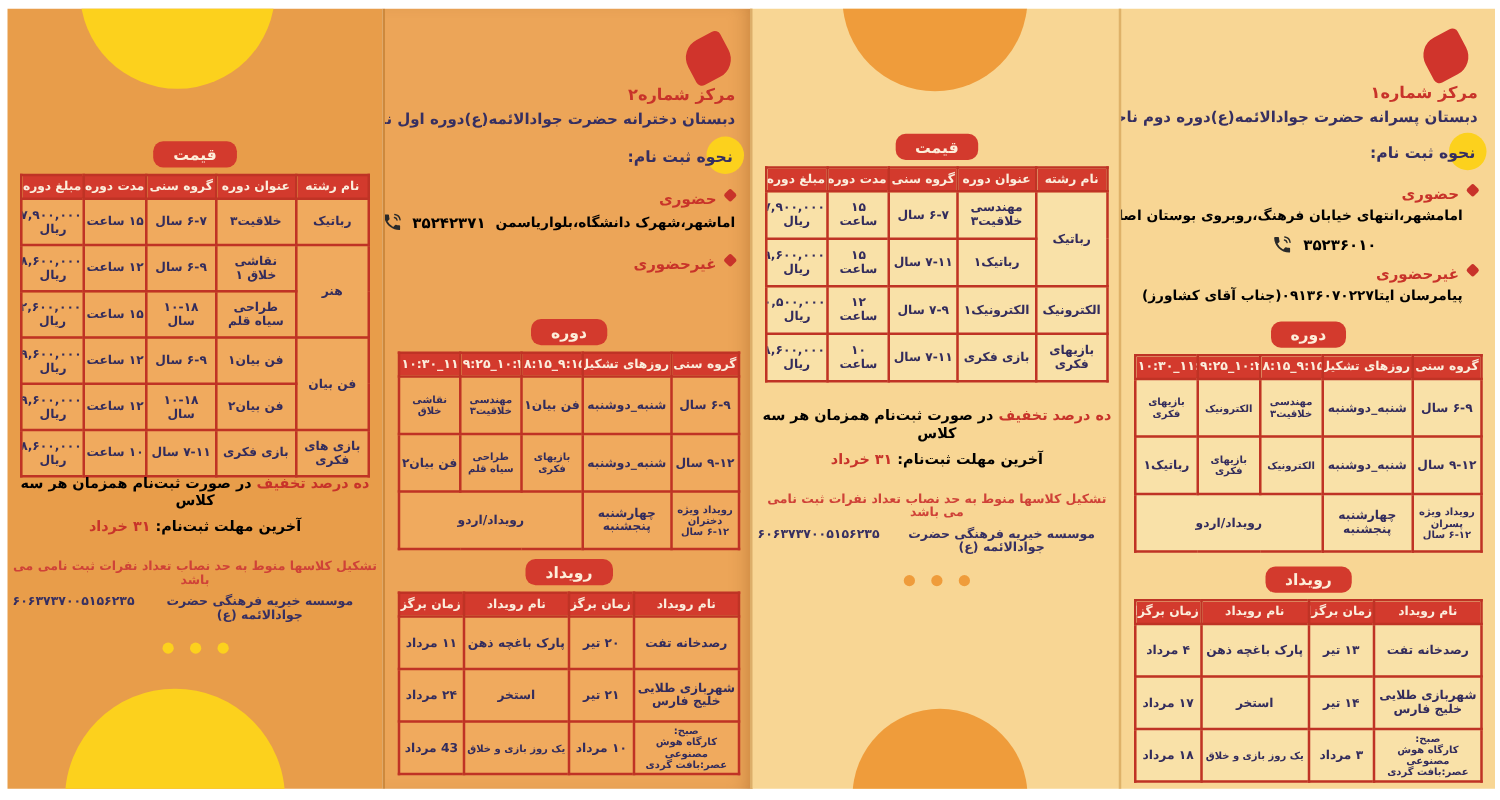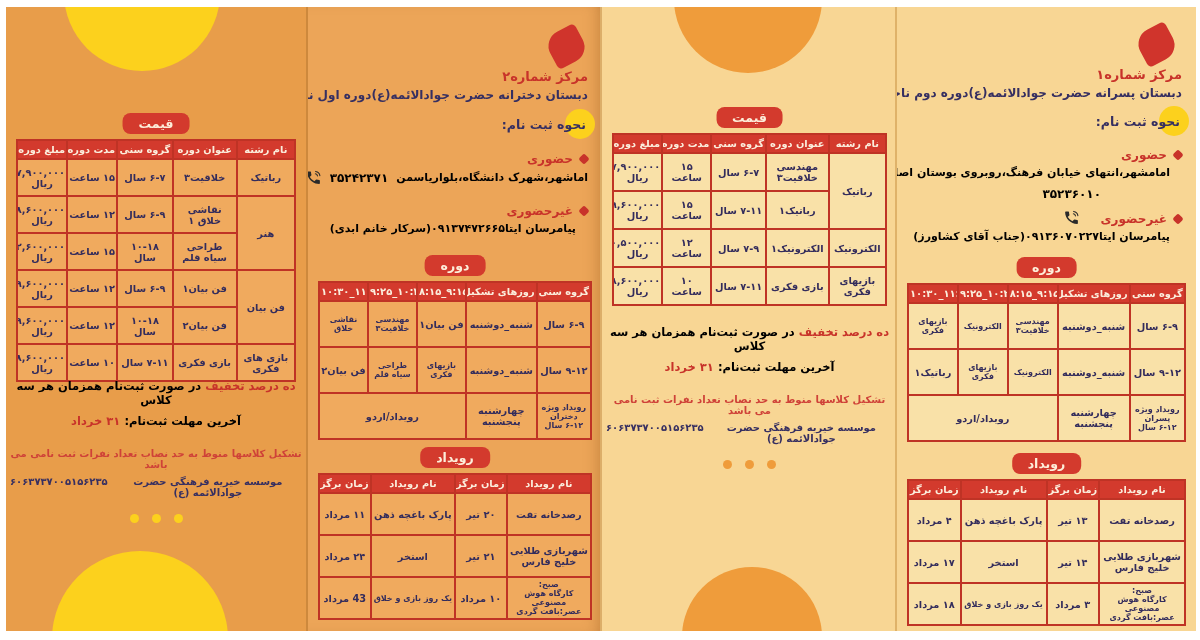--- a/index.html
+++ b/index.html
@@ -18,30 +18,30 @@
   .p1 .bottom-c{left:46px;bottom:-96px;width:176px;height:176px;}
   .p3 .top-c{left:72px;top:-82px;width:148px;height:148px;}
   .p3 .bottom-c{left:80px;bottom:-76px;width:140px;height:140px;}
 
   .logo{position:absolute;width:35px;height:35px;background:#d0342c;border-radius:46% 14% 46% 14%;transform:rotate(-28deg);}
   .title{position:absolute;right:14px;color:#c8332a;font-weight:bold;font-size:13px;white-space:nowrap;}
   .subtitle{position:absolute;right:14px;color:#362f61;font-weight:bold;font-size:12px;white-space:nowrap;}
   .reg{position:absolute;right:16px;color:#362f61;font-weight:bold;font-size:12.5px;}
   .reg::before{content:"";position:absolute;right:-9px;top:-8px;width:30px;height:30px;border-radius:50%;background:#fcd11d;}
   .reg span{position:relative;z-index:1;}
-  .brow{position:absolute;right:14px;display:flex;align-items:center;gap:7px;}
+  .brow{position:absolute;right:14px;display:flex;gap:7px;}
   .bullet{width:8px;height:8px;background:#c8332a;border-radius:2px;transform:rotate(45deg);display:inline-block;}
   .blabel{color:#c8332a;font-weight:bold;font-size:12px;}
   .navy{color:#000000;}
   .red{color:#c8332a;}
   .txt{position:absolute;font-size:11px;font-weight:bold;white-space:nowrap;}
   .addr-row{position:absolute;right:14px;left:10px;display:flex;align-items:center;justify-content:space-between;gap:8px;}
   .addr-row .addr{font-size:11px;font-weight:bold;white-space:nowrap;}
   .num{direction:ltr;font-size:12px;font-weight:bold;unicode-bidi:embed;}
-  .phone-row{position:absolute;display:flex;align-items:center;gap:8px;flex-direction:column;}
+  .phone-row{position:absolute;display:flex;align-items:center;gap:8px;}
   .picon svg{display:block;}
 
   .tab{position:absolute;left:50%;transform:translateX(-50%);background:#d33a2d;color:#fdeeda;font-weight:bold;font-size:12.5px;padding:3px 16px;border-radius:8px;white-space:nowrap;}
 
   table.grid{position:absolute;right:10px;width:calc(100% - 20px);border-collapse:collapse;table-layout:fixed;}
   .grid th{background:#d33a2d;color:#fbeedd;border:2px solid #bf3325;font-size:9.8px;padding:3px 1px;white-space:nowrap;overflow:hidden;font-weight:bold;}
   .grid td{border:2px solid #bf3325;color:#332c5c;font-weight:bold;font-size:9.8px;text-align:center;vertical-align:middle;padding:2px 1px;white-space:pre-line;overflow:hidden;}
   .panel.p1 .grid td,.panel.p2 .grid td{background:#f0aa5e;}
   .panel.p3 .grid td,.panel.p4 .grid td{background:#f9e1a8;}
   .grid td.small{font-size:8px;}
@@ -180,21 +180,20 @@
             <path fill="#2a2a2a" d="M6.62 10.79a15.05 15.05 0 0 0 6.59 6.59l2.2-2.2a1 1 0 0 1 1.01-.24c1.12.37 2.33.57 3.58.57a1 1 0 0 1 1 1V20a1 1 0 0 1-1 1C10.85 21 3 13.15 3 4.5a1 1 0 0 1 1-1h3.5a1 1 0 0 1 1 1c0 1.25.2 2.45.57 3.57a1 1 0 0 1-.25 1.02l-2.2 2.2z"></path>
             <path d="M14.6 6.8a3.6 3.6 0 0 1 3 3" stroke="#2a2a2a" stroke-width="1.5" fill="none" stroke-linecap="round"></path>
             <path d="M15 3.4a7 7 0 0 1 6 6" stroke="#2a2a2a" stroke-width="1.5" fill="none" stroke-linecap="round"></path>
           </svg>
         </span>
     </div>
     <div class="brow row-remote">
         <i class="bullet"></i>
         <span class="blabel">غیرحضوری</span>
       </div>
-    <div class="txt navy rinfo">پیامرسان ایتا۰۹۱۳۷۴۷۲۶۶۵(سرکار خانم ابدی)</div>
     <div class="tab tab-course">دوره</div>
     <table class="grid course-grid t-course">
         <colgroup>
           <col style="width: 20%;">
           <col style="width: 26%;">
           <col style="width: 18%;">
           <col style="width: 18%;">
           <col style="width: 18%;">
         </colgroup>
         <thead>

